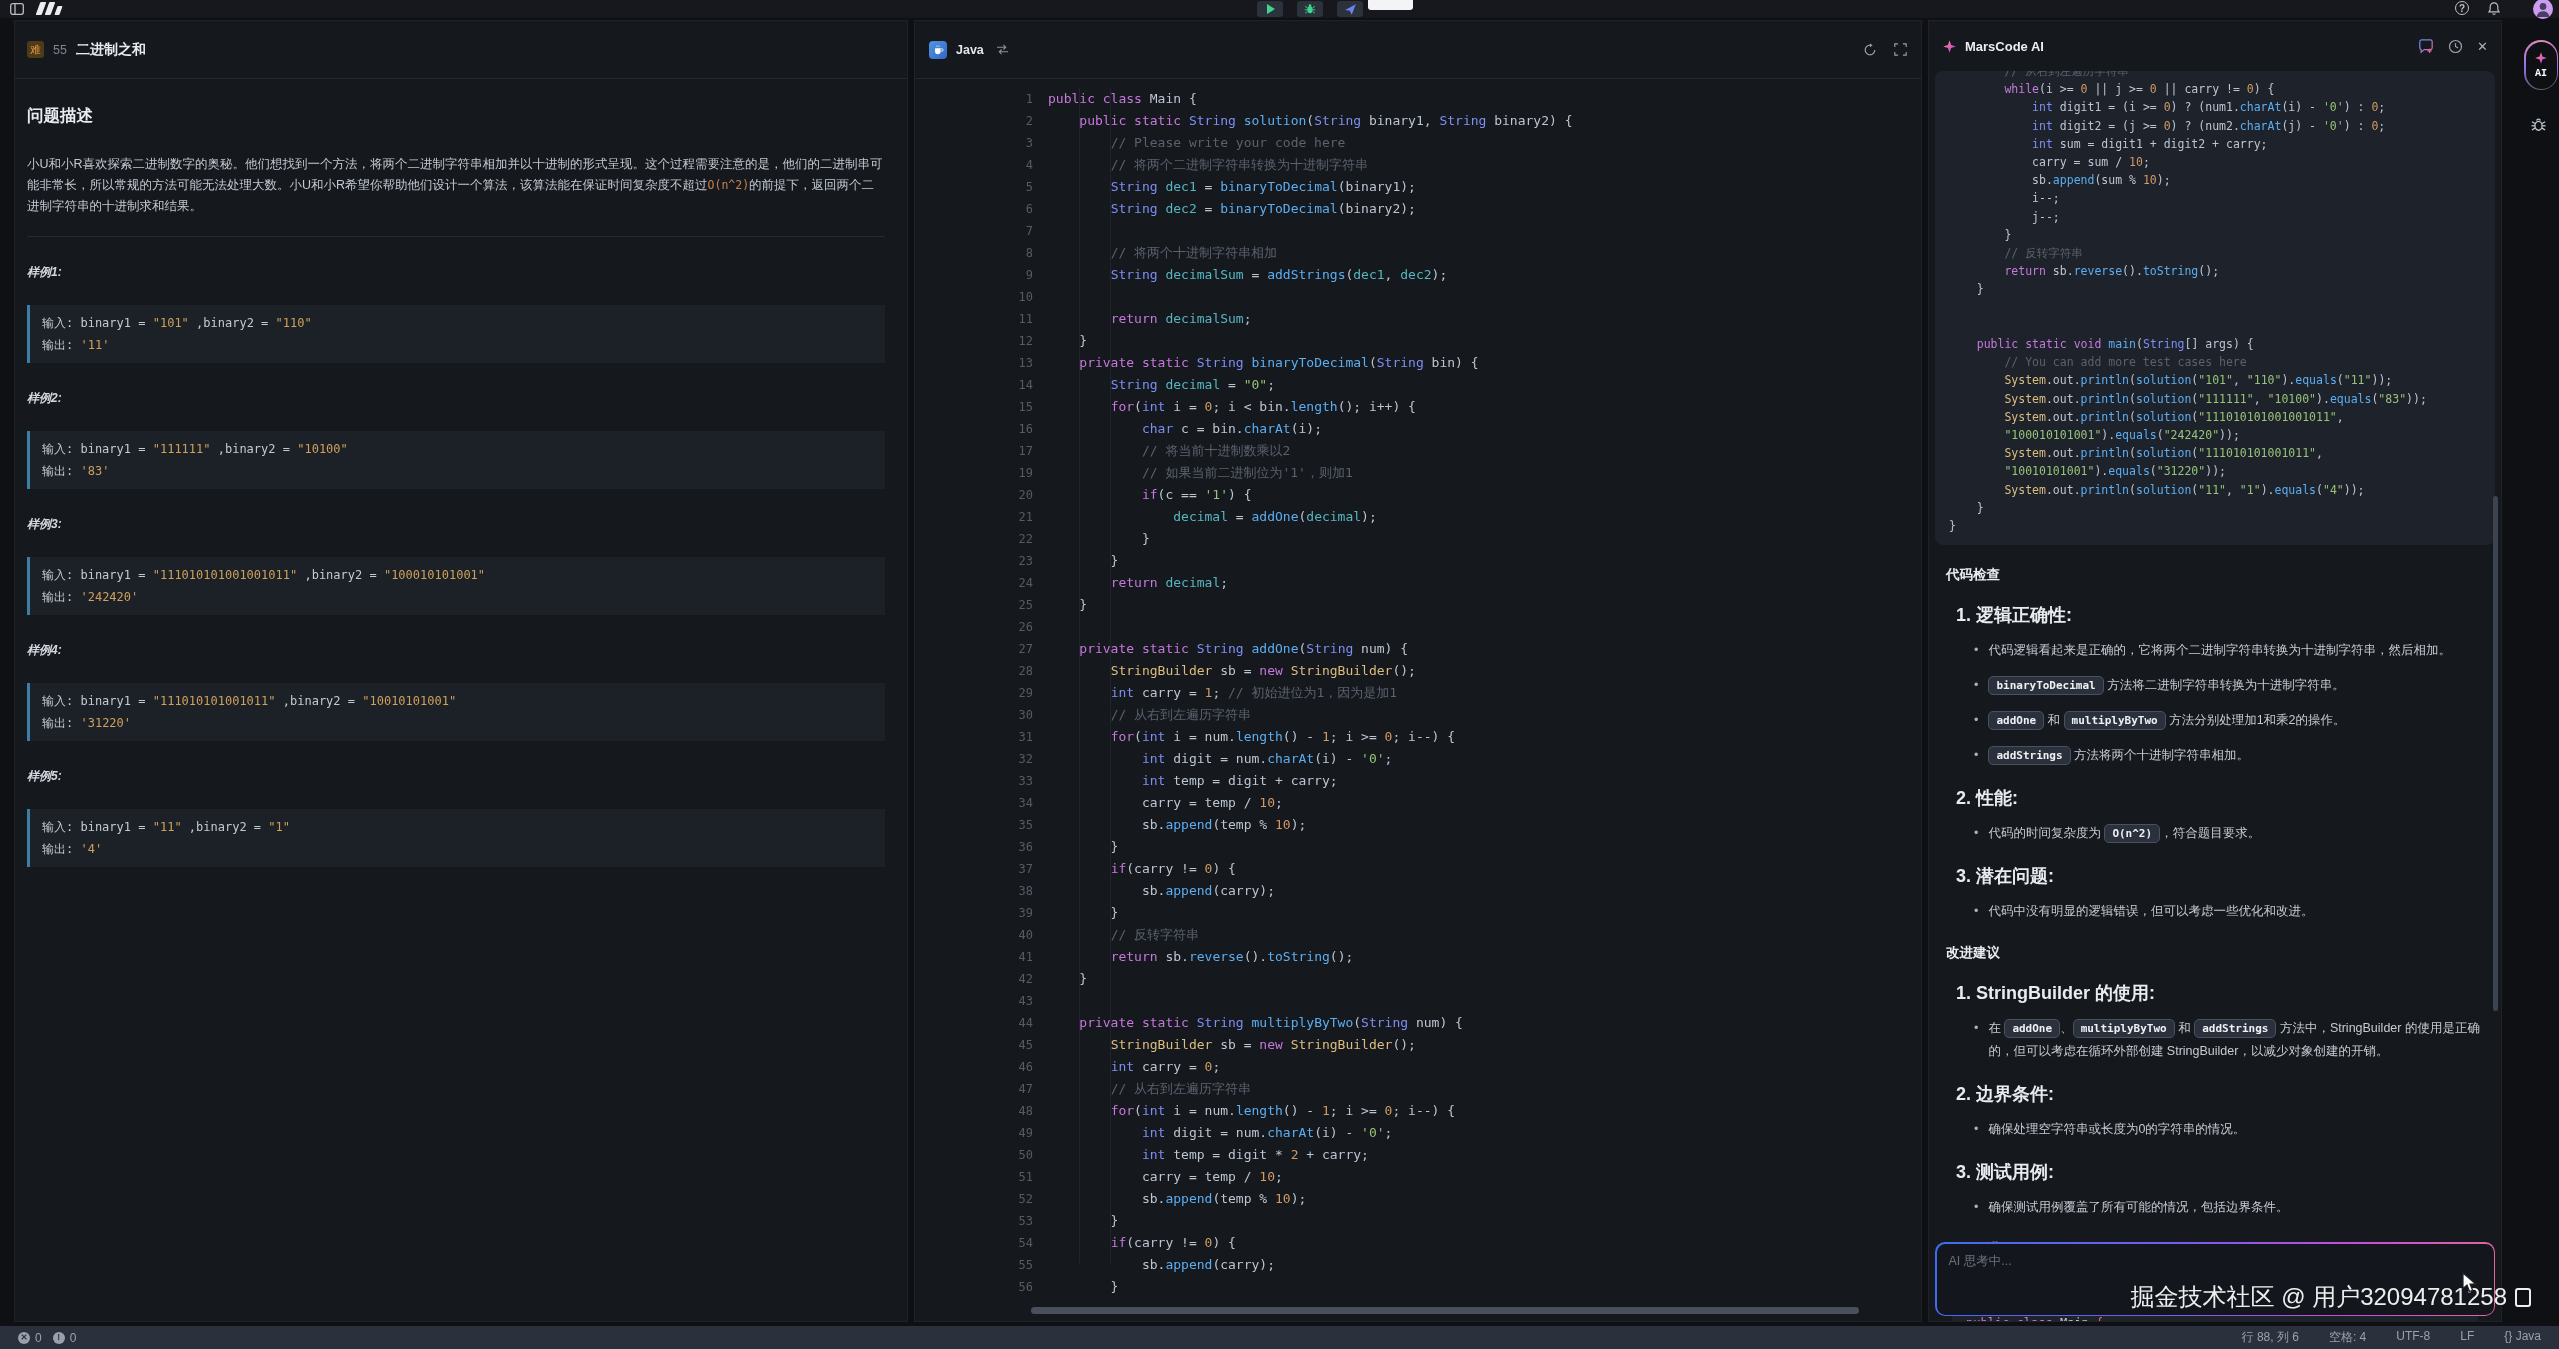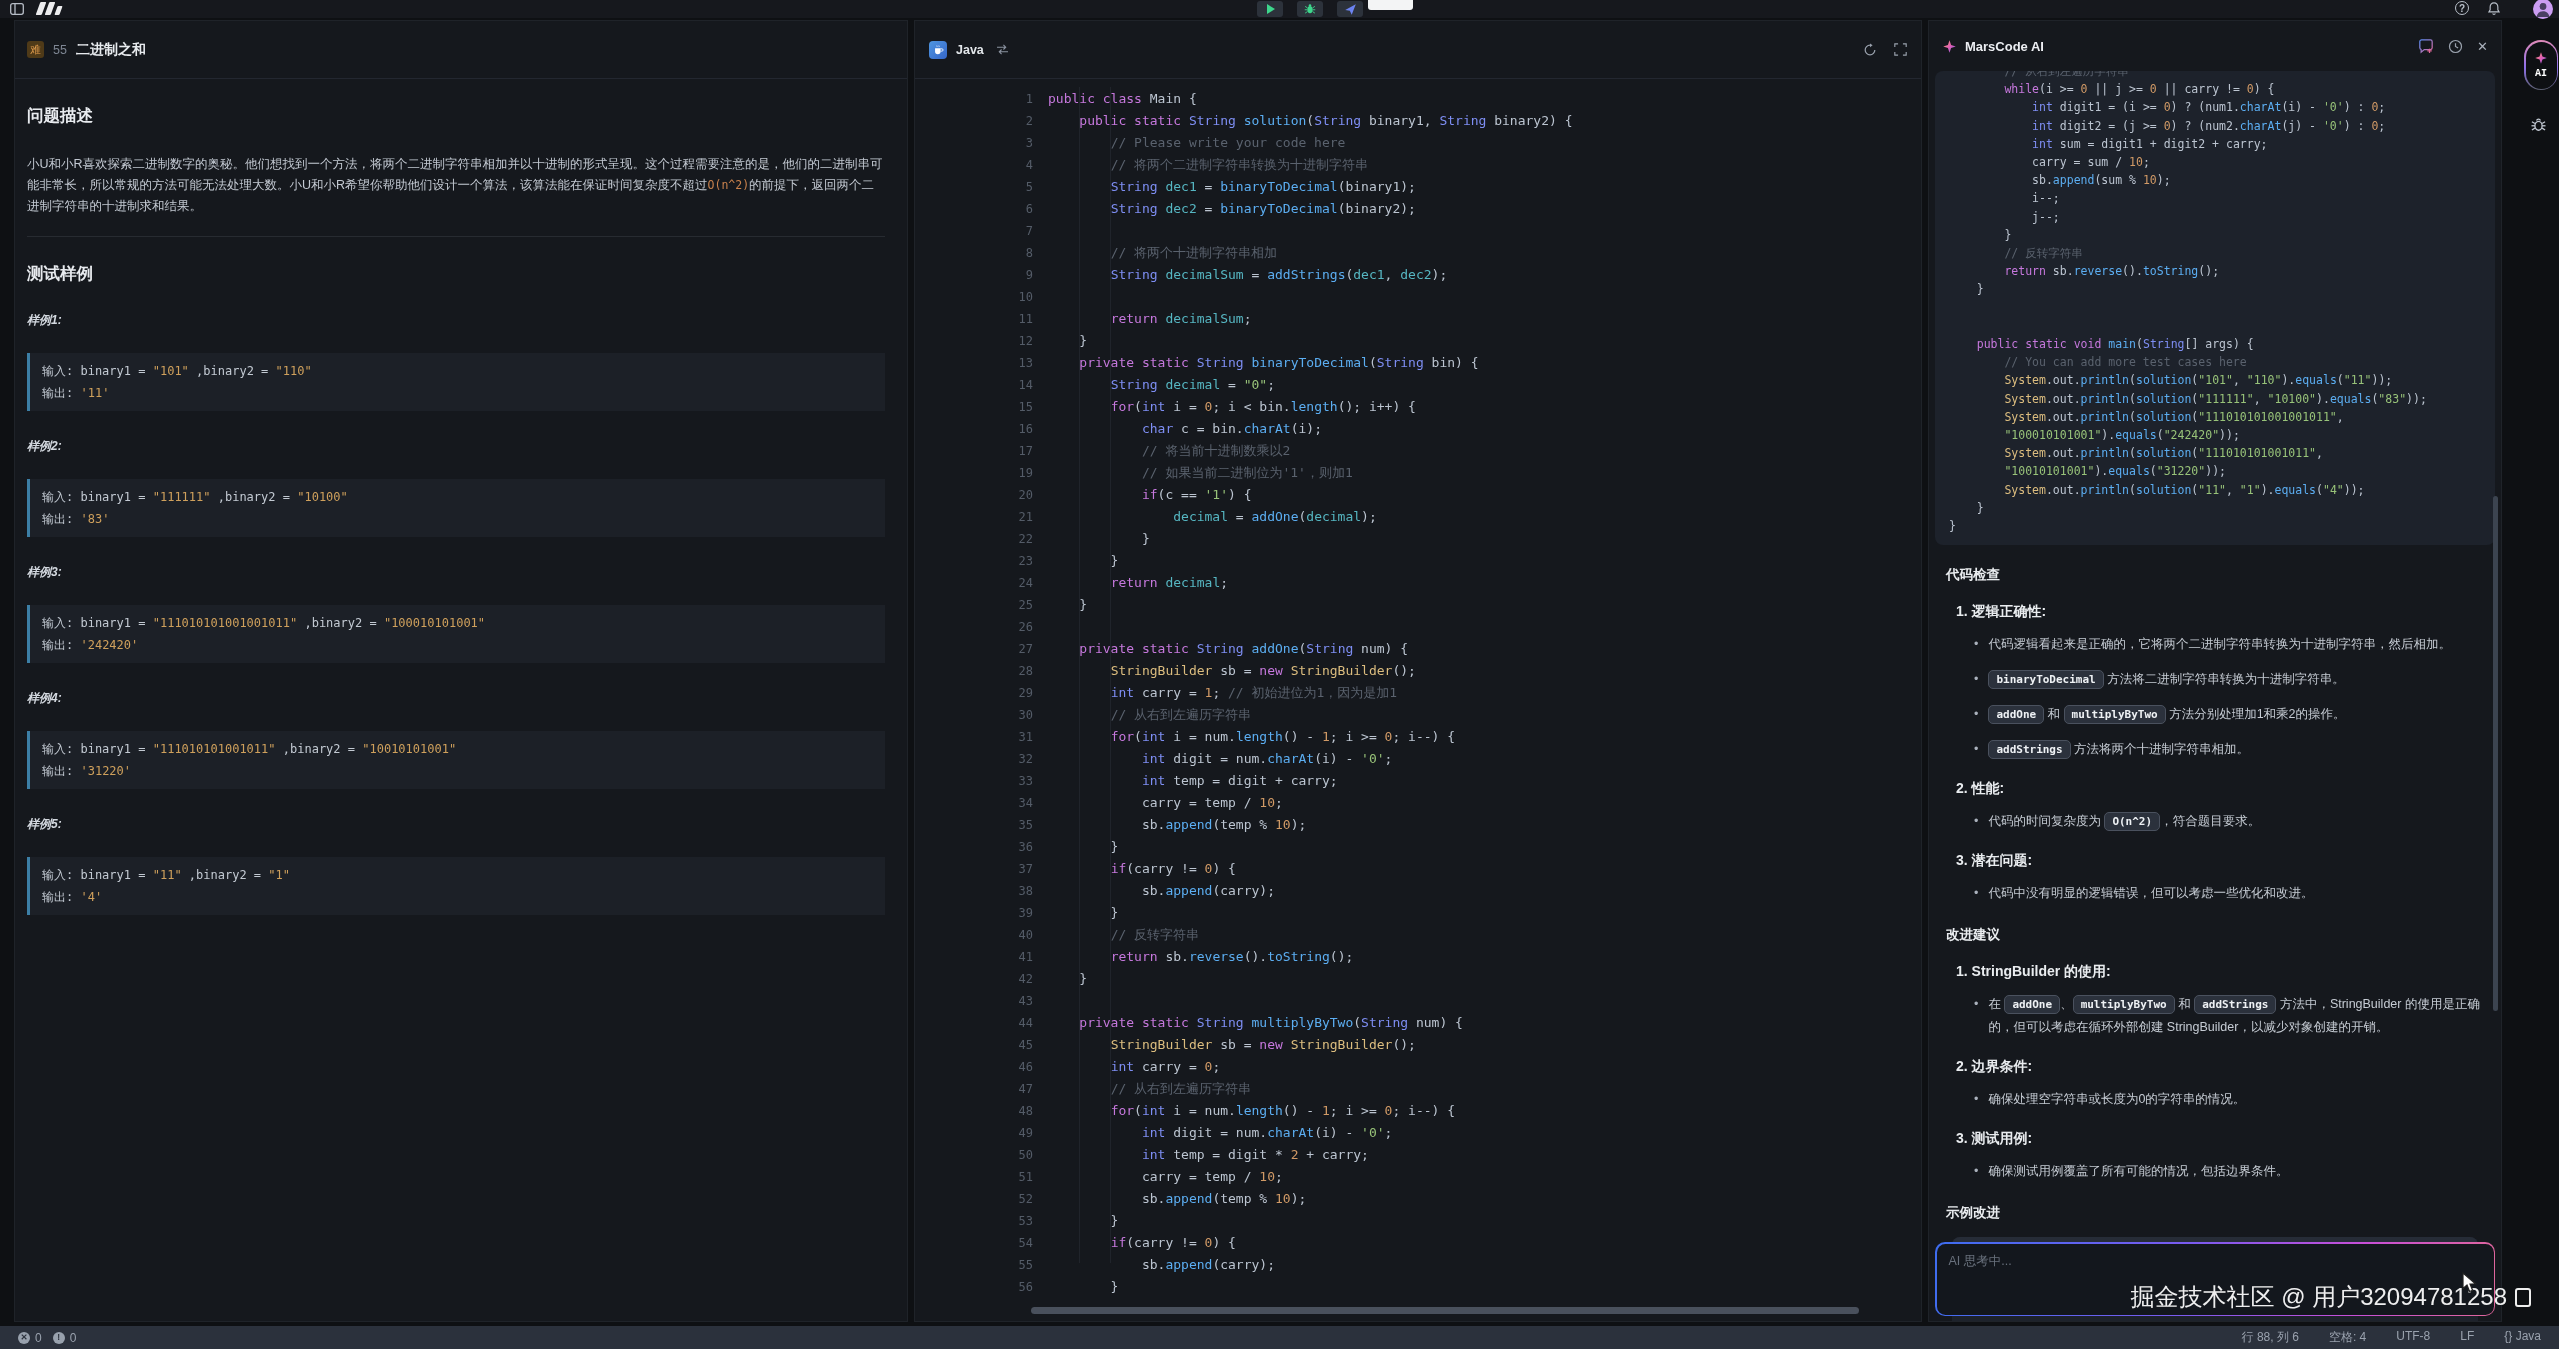--- a/index.html
+++ b/index.html
@@ -68,21 +68,21 @@
   .ai-head{height:50px;display:flex;align-items:center;padding:0 13px;gap:8px;}
   .ai-title{font-size:13px;font-weight:700;color:#eceef2;}
   .ai-head-icons{margin-left:auto;display:flex;gap:14px;align-items:center;color:#9aa2ae;}
   .ai-x{font-size:13px;color:#aab1bc;}
   .ai-scroll{position:absolute;top:50px;left:0;right:0;bottom:0;overflow:hidden;}
   .ai-code{margin:0 6px;background:#1d222b;border-radius:8px;padding:0 14px 10px;overflow:hidden;
            font-family:"DejaVu Sans Mono",monospace;font-size:11.5px;line-height:18.2px;white-space:pre;color:#bcc5d1;}
   .ai-code div:first-child{margin-top:-9px;}
   .ai-body{padding:0 17px;color:#c6ccd4;font-size:12.5px;}
   .ai-sec{margin-top:21px;font-size:13.5px;font-weight:700;color:#e9ecef;}
-  .ai-item{margin-top:19px;font-weight:700;color:#e9ecef;font-size:14px;padding-left:10px;}
+  .ai-item{margin-top:19px;font-weight:700;color:#e9ecef;font-size:18px;padding-left:10px;}
   .ai-b{margin-top:12px;display:flex;gap:10px;padding-left:28px;line-height:23px;}
   .dot{color:#aab1bc;flex:none;}
   .chip{font-family:"DejaVu Sans Mono",monospace;font-size:11px;font-weight:700;background:#2b313c;
         border:1px solid #4a515e;border-radius:5px;padding:0 7px;color:#eef1f4;display:inline-block;line-height:17px;}
   .ai-ex-block{margin:15px 6px 0;background:#1d222b;border-radius:8px 8px 0 0;overflow:hidden;}
   .ai-ex-head{height:31px;background:#262c37;display:flex;align-items:center;gap:8px;padding:0 12px;
               border-bottom:1px solid #303748;color:#cdd3da;font-size:12px;}
   .ai-ex-code{padding:11px 14px 30px;font-family:"DejaVu Sans Mono",monospace;font-size:12px;white-space:pre;color:#bcc5d1;}
   .ai-input-wrap{position:absolute;left:6px;right:6px;bottom:5px;height:74px;border-radius:10px;padding:1.5px;
                  background:linear-gradient(100deg,#3e6df0,#7b5bf0 45%,#c84fd8 75%,#e0679a);box-sizing:border-box;z-index:3;}
@@ -187,21 +187,20 @@
   <aside class="panel left">
     <div class="pheader">
       <span class="diff-badge">难</span>
       <span class="pid">55</span>
       <span class="ptitle">二进制之和</span>
     </div>
     <div class="pbody">
       <div class="sec-h">问题描述</div>
       <p class="desc" id="desc">小U和小R喜欢探索二进制数字的奥秘。他们想找到一个方法，将两个二进制字符串相加并以十进制的形式呈现。这个过程需要注意的是，他们的二进制串可能非常长，所以常规的方法可能无法处理大数。小U和小R希望你帮助他们设计一个算法，该算法能在保证时间复杂度不超过<span class="inline-code">O(n^2)</span>的前提下，返回两个二进制字符串的十进制求和结果。</p>
       <hr class="pdiv">
-      <div class="sec-h">测试样例</div>
       <div id="samples">
           <div class="ex-label">样例1:</div>
           <div class="ex-block"><div>输入: binary1 = <i class="gold">"101"</i> ,binary2 = <i class="gold">"110"</i></div><div>输出: <i class="gold">'11'</i></div></div>
           <div class="ex-label">样例2:</div>
           <div class="ex-block"><div>输入: binary1 = <i class="gold">"111111"</i> ,binary2 = <i class="gold">"10100"</i></div><div>输出: <i class="gold">'83'</i></div></div>
           <div class="ex-label">样例3:</div>
           <div class="ex-block"><div>输入: binary1 = <i class="gold">"111010101001001011"</i> ,binary2 = <i class="gold">"100010101001"</i></div><div>输出: <i class="gold">'242420'</i></div></div>
           <div class="ex-label">样例4:</div>
           <div class="ex-block"><div>输入: binary1 = <i class="gold">"111010101001011"</i> ,binary2 = <i class="gold">"10010101001"</i></div><div>输出: <i class="gold">'31220'</i></div></div>
           <div class="ex-label">样例5:</div>

